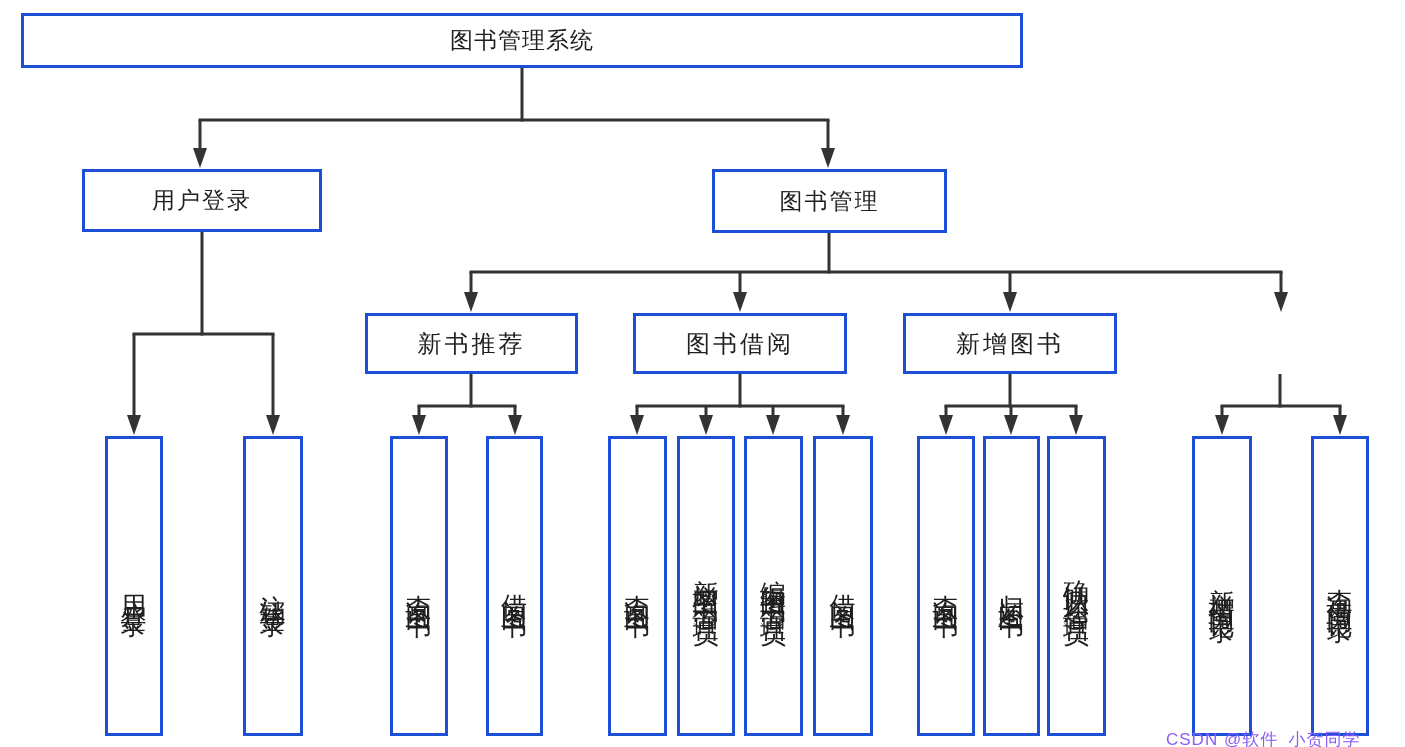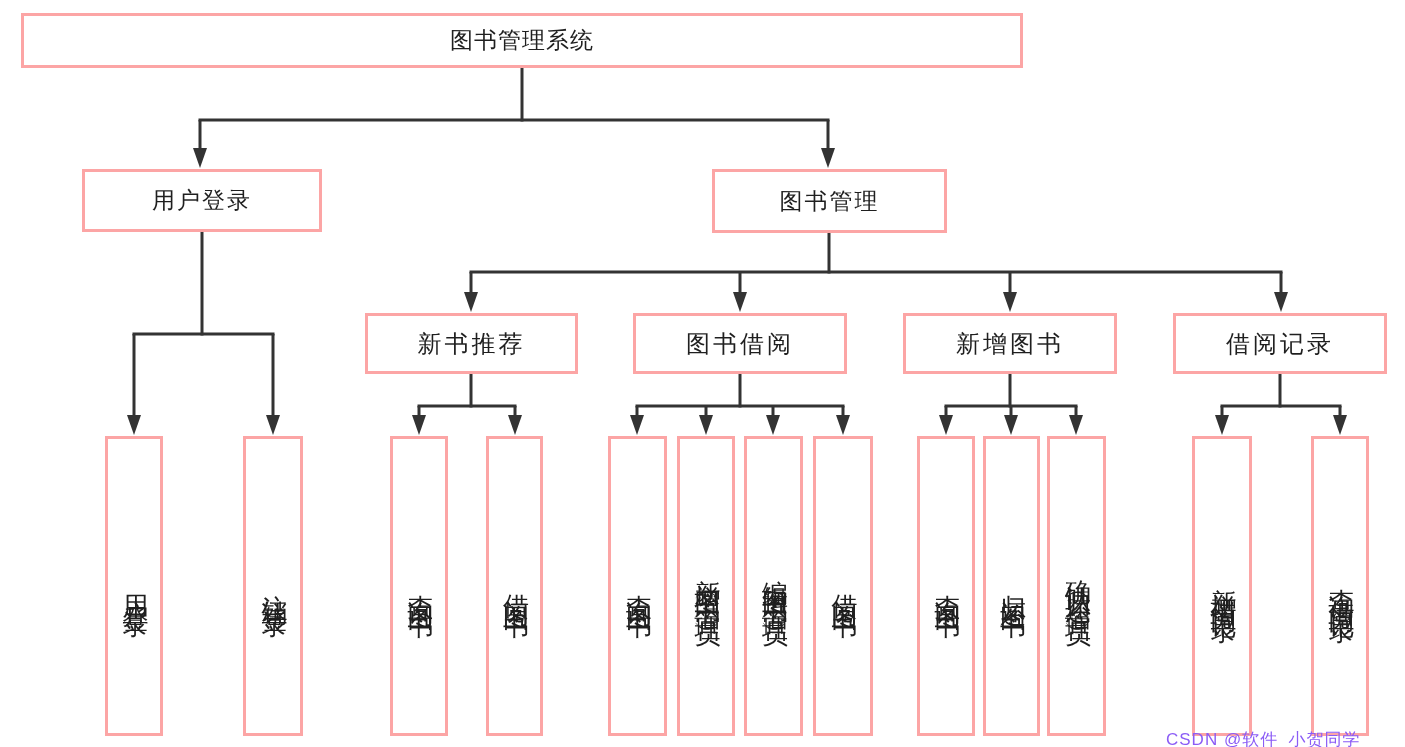--- a/index.html
+++ b/index.html
@@ -7,27 +7,26 @@
     position:relative;
     width:1405px;height:747px;
     background:#ffffff;
     font-family:"Liberation Sans", sans-serif;
     overflow:hidden;
   }
   .conn-layer{position:absolute;left:0;top:0;pointer-events:none;}
   .node{
     position:absolute;
     box-sizing:border-box;
-    border:3px solid #fca5a5;
+    border:3px solid #1d4ed8;
     background:#ffffff;
     display:flex;
     align-items:center;
     justify-content:center;
     color:#1f1f1f;
-    font-family:Liberation Mono, monospace;
   }
   .hnode{font-size:23px;letter-spacing:2px;}
   .root{left:21px;top:13px;width:1002px;height:55px;font-size:23px;letter-spacing:1px;}
   .l2a{left:82px;top:169px;width:240px;height:63px;}
   .l2b{left:712px;top:169px;width:235px;height:64px;}
   .l3{top:313px;height:61px;font-size:24px;letter-spacing:3px;}
   .leaf{top:436px;height:300px;}
   .vtext{
     writing-mode:vertical-rl;
     text-orientation:mixed;
@@ -143,23 +142,20 @@
 
   <div class="node hnode l3" style="left:365px;width:213px;">
     <span>新书推荐</span>
   </div>
   <div class="node hnode l3" style="left:633px;width:214px;align-items:center;">
     <span>图书借阅</span>
   </div>
   <div class="node hnode l3" style="left:903px;width:214px;">
     <span>新增图书</span>
   </div>
-  <div class="node hnode l3" style="left:1173px;width:214px;">
-    <span>借阅记录</span>
-  </div>
 
   <div class="node leaf" style="left:105px;width:58px;">
     <span class="vtext">用户登录</span>
   </div>
   <div class="node leaf" style="left:243px;width:60px;">
     <span class="vtext">注销登录</span>
   </div>
 
   <div class="node leaf" style="left:390px;width:58px;">
     <span class="vtext">查询图书</span>

